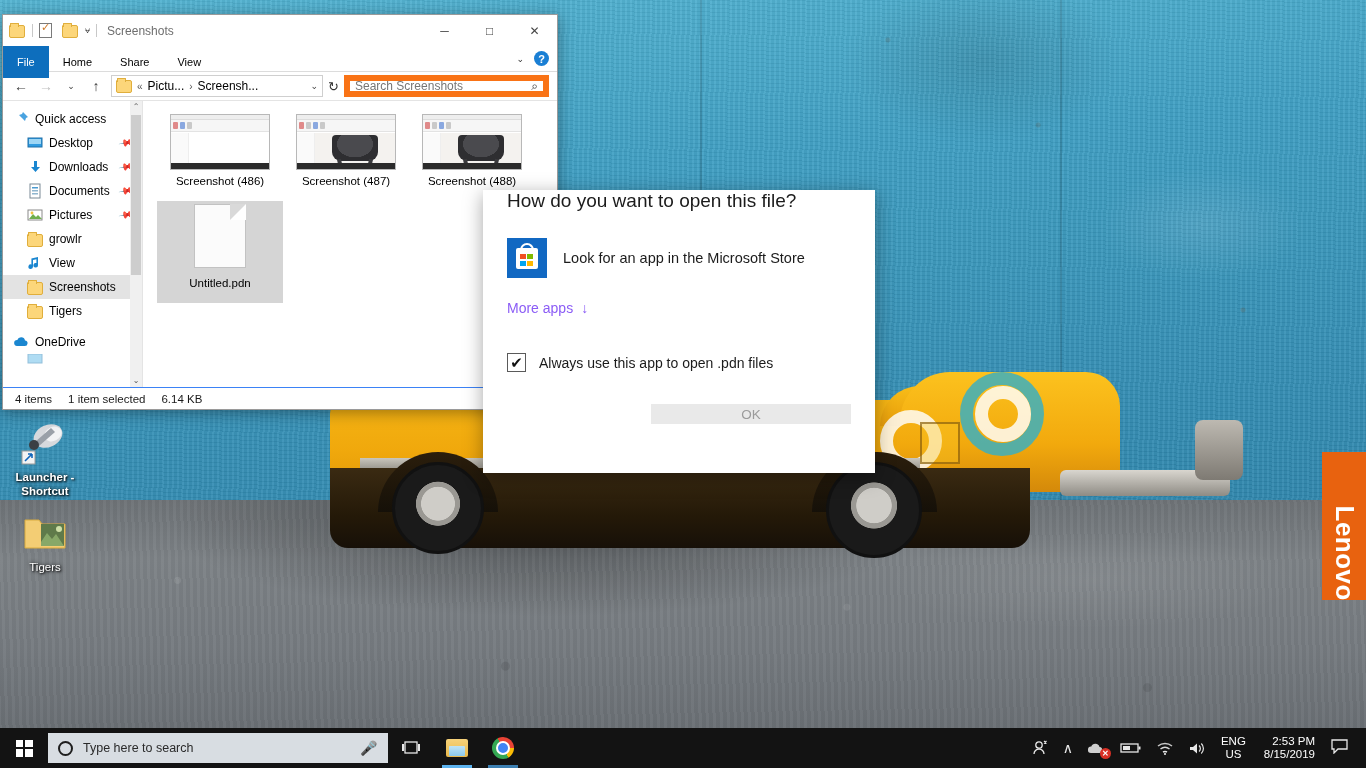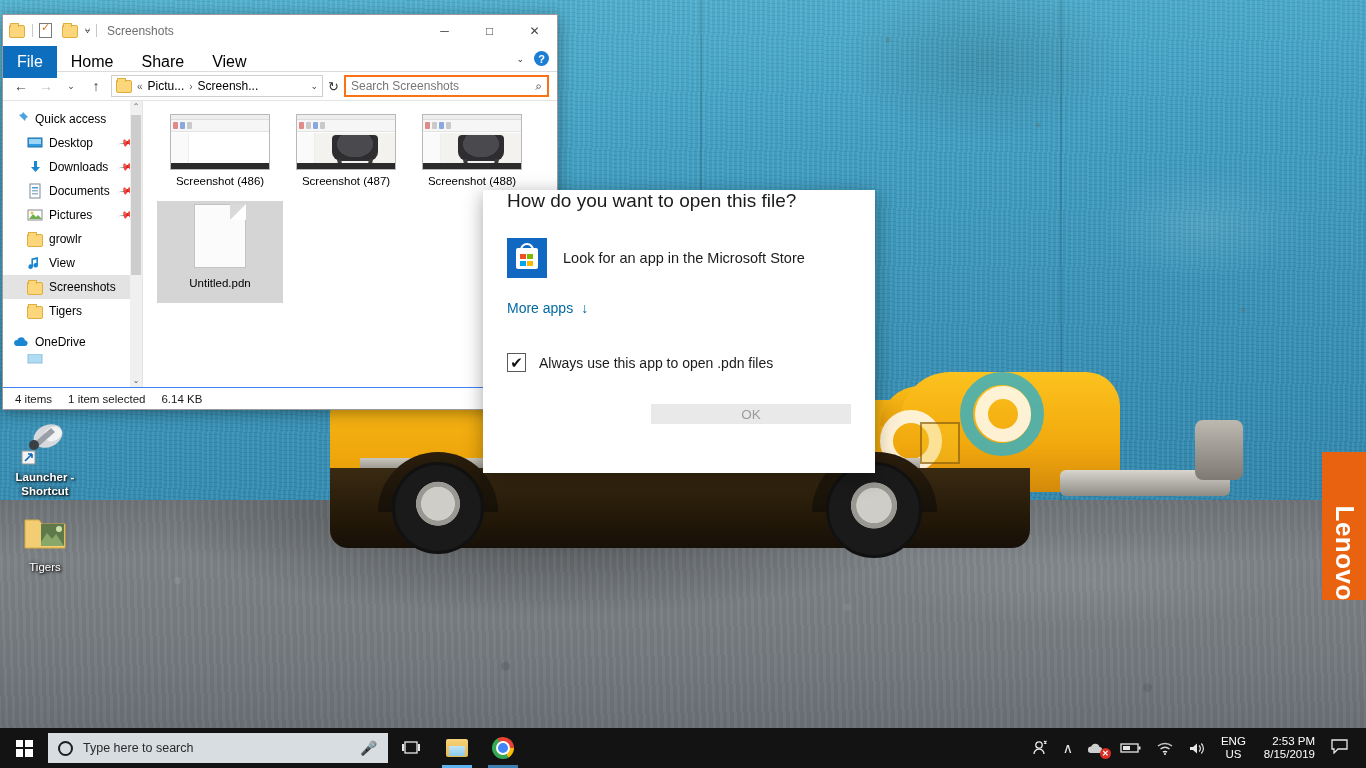--- a/index.html
+++ b/index.html
@@ -165,21 +165,21 @@
   .wc {
     width: 45px; height: 31px; display: flex; align-items: center; justify-content: center;
     color: #444; font-size: 12px;
   }
 
   .ribbon {
     height: 26px; background: #fff; border-bottom: 1px solid #dcdcdc;
     display: flex; align-items: stretch; position: relative; flex: none;
   }
   .rtab {
-    padding: 16px 14px; display: flex; align-items: center; font-size: 16px; color: #000;
+    padding: 16px 14px; display: flex; align-items: center; font-size: 11px; color: #000;
   }
   .rtab.file { background: #0d6ebd; color: #fff; font-weight: normal; }
   .ribbon-right { margin-left: auto; display: flex; align-items: center; gap: 10px; padding-right: 8px; }
   .help-ico {
     width: 15px; height: 15px; border-radius: 50%; background: #1a7fd4; color: #fff;
     font-size: 11px; display: flex; align-items: center; justify-content: center; font-weight: bold;
   }
 
   .addressbar {
     height: 28px; display: flex; align-items: center; gap: 5px;
@@ -189,21 +189,21 @@
   .navbtn.dim { color: #c0c0c0; }
   .crumb-box {
     flex: 1; height: 22px; border: 1px solid #cfcfcf; background: #fff;
     display: flex; align-items: center; padding: 0 4px; gap: 5px; font-size: 12px;
     max-width: 215px;
   }
   .crumb-sep { color: #555; font-size: 10px; }
   .crumb-dd { margin-left: auto; font-size: 9px; color: #444; }
   .refresh { font-size: 13px; color: #333; }
   .searchbox {
-    width: 205px; height: 22px; border: 2px solid #f97316; background:#fff;
+    width: 205px; height: 22px; border: 6px solid #f97316; background:#fff;
     display: flex; align-items: center; padding: 0 5px; font-size: 12px; color: #767676;
   }
   .search-ico { margin-left: auto; font-size: 12px; color: #444; }
 
   .body-row { flex: 1; display: flex; min-height: 0; border-top: 1px solid #e4e4e4; }
   .navpane {
     width: 140px; background: #fff; position: relative;
     border-right: 1px solid #e4e4e4; overflow: hidden; padding-top: 6px;
   }
   .nav-item {
@@ -291,21 +291,21 @@
     position:absolute; left:13px; top:5px; width:14px; height:10px;
     border: 2px solid #fff; border-bottom: none; border-radius: 7px 7px 0 0;
   }
   .store-win {
     position:absolute; left:13px; top:16px; width:13px; height:12px;
     display:grid; grid-template-columns: 1fr 1fr; grid-template-rows: 1fr 1fr; gap:1.5px;
   }
   .store-win b { display:block; }
   .ow-applabel { font-size: 14.5px; color: #1b1b1b; }
   .ow-more {
-    margin-top: 22px; color: #0369a1; font-size: 14px; display: inline-flex; align-items: center; gap: 8px;
+    margin-top: 22px; color: #8b5cf6; font-size: 14px; display: inline-flex; align-items: center; gap: 8px;
   }
   .ow-check { display: flex; align-items: center; gap: 13px; margin-top: 36px; }
   .cbox {
     width: 19px; height: 19px; border: 1px solid #5a5a5a; background: #fff;
     display: flex; align-items: center; justify-content: center; flex: none;
     font-size: 15px; color: #111; line-height: 1;
   }
   .ow-checklabel { font-size: 14px; color: #1b1b1b; }
   .ow-okrow { display: flex; justify-content: flex-end; margin-top: 32px; }
   .ok-btn {

